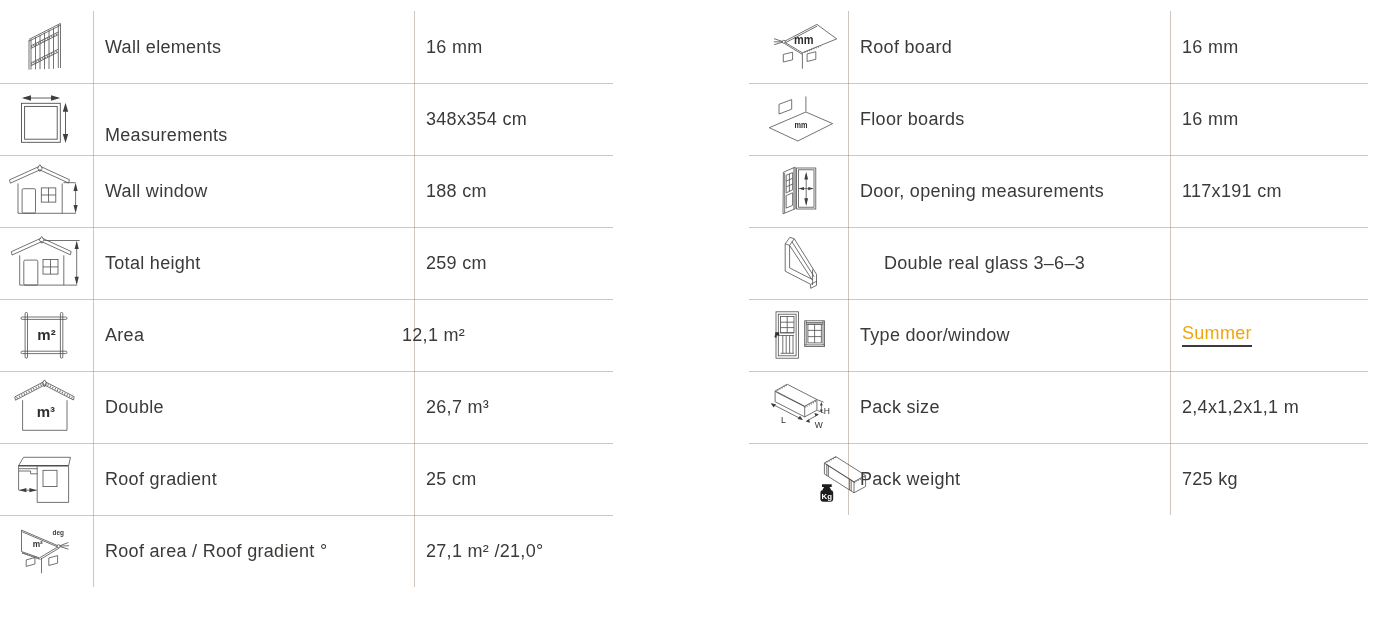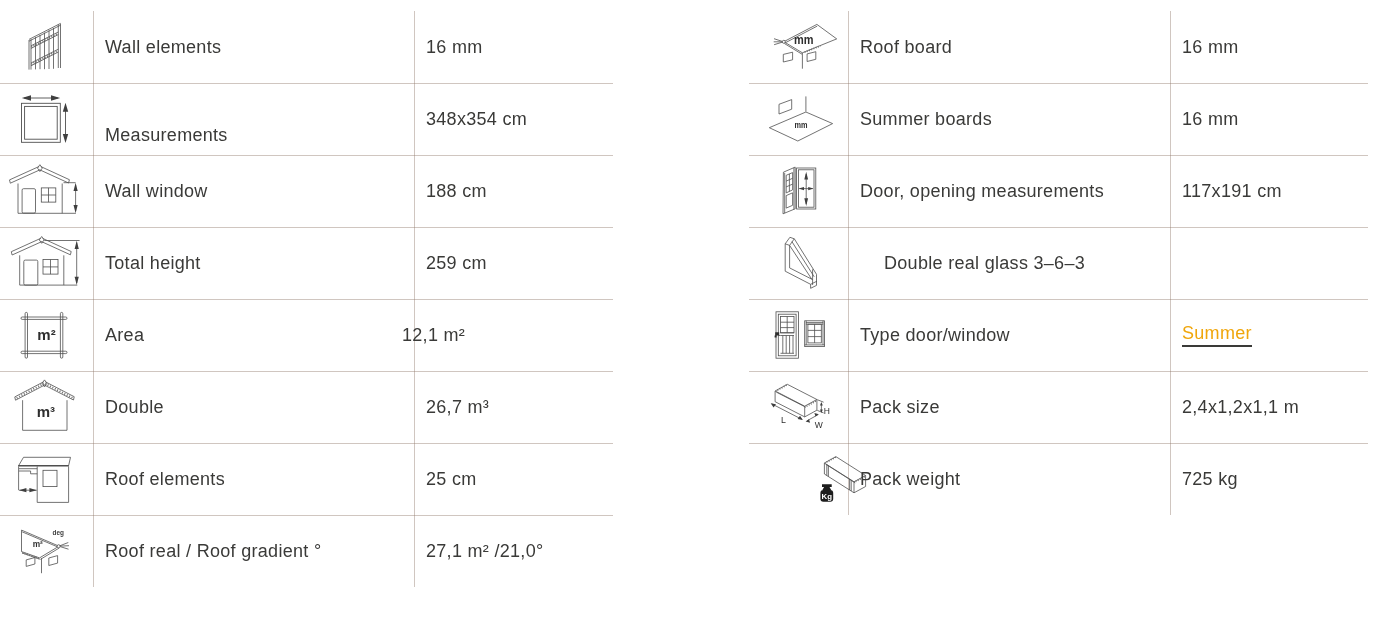--- a/index.html
+++ b/index.html
@@ -144,21 +144,21 @@
 <path stroke-width="1.5" d="M24.2 22.7 74.8 22.7"></path>
 <path d="M43.2 23.4 43.2 59.4 M43.2 59.4 74.6 59.4 M74.6 23.4 74.6 59.4"></path>
 <rect x="49" y="27.3" width="14" height="16.3"></rect>
 <path d="M24.6 23.4 24.6 47.2 M24.9 25.7 43.2 25.7 M24.9 28 36.6 28 M36.6 28 36.6 30.8 M36.6 30.8 43.2 30.8"></path>
 <path d="M25.2 47.2 42.6 47.2"></path>
 <path fill="#3f3f3f" stroke="none" d="M25 47.2 32.4 45.1 32.4 49.3 Z M42.8 47.2 35.4 45.1 35.4 49.3 Z"></path>
 </g>
     </svg>
   </div>
 
-<div class="lab" style="left:105px;top:443px">Roof elements</div>
+<div class="lab" style="left:105px;top:443px">Roof gradient</div>
 
 <div class="lab" style="left:426px;top:443px">25 cm</div>
 
 <div class="ic" style="left:-6px;top:515px">
     <svg width="100" height="72" viewBox="0 0 100 72">
       <g stroke="#4f4f4f" fill="none" stroke-width=".8">
 <path d="M27.5 36.6 27.5 15.1 64.6 31 M28.1 16.8 63.6 31.9"></path>
 <path d="M27.5 36.6 45.5 42.9 M28.2 38 45.8 44.2"></path>
 <path stroke-dasharray="1 1.4" stroke-width="1.8" stroke="#6f6f6f" d="M28.3 37.6 45 43.5"></path>
 <path d="M45.5 42.9 64.3 31.6 M46.4 44.4 65.4 32.9"></path>
@@ -166,21 +166,21 @@
 <circle cx="64.6" cy="31.2" r="1.5" fill="#fff"></circle>
 <text x="43.7" y="31.8" font-size="8.3" font-weight="bold" fill="#2e2e2e" stroke="none" text-anchor="middle" font-family="Liberation Sans">m²</text>
 <text x="58.5" y="20" font-size="6.4" font-weight="600" fill="#3a3a3a" stroke="none" font-family="Liberation Sans">deg</text>
 <path d="M32.2 44.9 40.9 42.5 40.9 49 32.2 51.4 Z"></path>
 <path d="M54.8 43 63.6 40.6 63.6 48.1 54.8 50.5 Z"></path>
 <path d="M47.5 43.3 47.5 58.2"></path>
 </g>
     </svg>
   </div>
 
-<div class="lab" style="left:105px;top:515px">Roof real / Roof gradient °</div>
+<div class="lab" style="left:105px;top:515px">Roof area / Roof gradient °</div>
 
 <div class="lab" style="left:426px;top:515px">27,1 m² /21,0°</div>
 
 <div>
 
 <div class="vl" style="left:848px;top:11px;height:504px"></div>
 
 <div class="vl" style="left:1170px;top:11px;height:504px"></div>
 
 <div class="hl" style="left:749px;top:83px;width:619px"></div>
@@ -221,21 +221,21 @@
     <svg width="100" height="72" viewBox="0 0 100 72">
       <g stroke="#4f4f4f" fill="none" stroke-width=".8">
 <path d="M20.3 44.7 56.9 29 83.6 40.6 48.8 58 Z"></path>
 <text x="52.1" y="44.9" font-size="9" font-weight="bold" fill="#2e2e2e" stroke="none" text-anchor="middle" font-family="Liberation Sans" textLength="13" lengthAdjust="spacingAndGlyphs">mm</text>
 <path d="M56.9 28.6 56.9 13.4"></path>
 <path d="M30 21.3 42.7 16.6 42.7 26.2 30 31 Z"></path>
 </g>
     </svg>
   </div>
 
-<div class="lab" style="left:860px;top:83px">Summer boards</div>
+<div class="lab" style="left:860px;top:83px">Floor boards</div>
 
 <div class="lab" style="left:1182px;top:83px">16 mm</div>
 
 <div class="ic" style="left:749px;top:155px">
     <svg width="100" height="72" viewBox="0 0 100 72">
       <g stroke="#4f4f4f" fill="none" stroke-width=".8">
 <rect x="47.6" y="13" width="19.2" height="41"></rect>
 <rect x="49.4" y="14.8" width="15.6" height="37.4"></rect>
 <path d="M57.2 19 57.2 49 M50.4 33.6 63.8 33.6"></path>
 <path fill="#3f3f3f" stroke="none" d="M57.2 16.8 55.3 24.4 59.1 24.4 Z M57.2 50.9 55.3 43.3 59.1 43.3 Z M49.7 33.6 55 31.9 55 35.3 Z M64.5 33.6 59.2 31.9 59.2 35.3 Z"></path>

